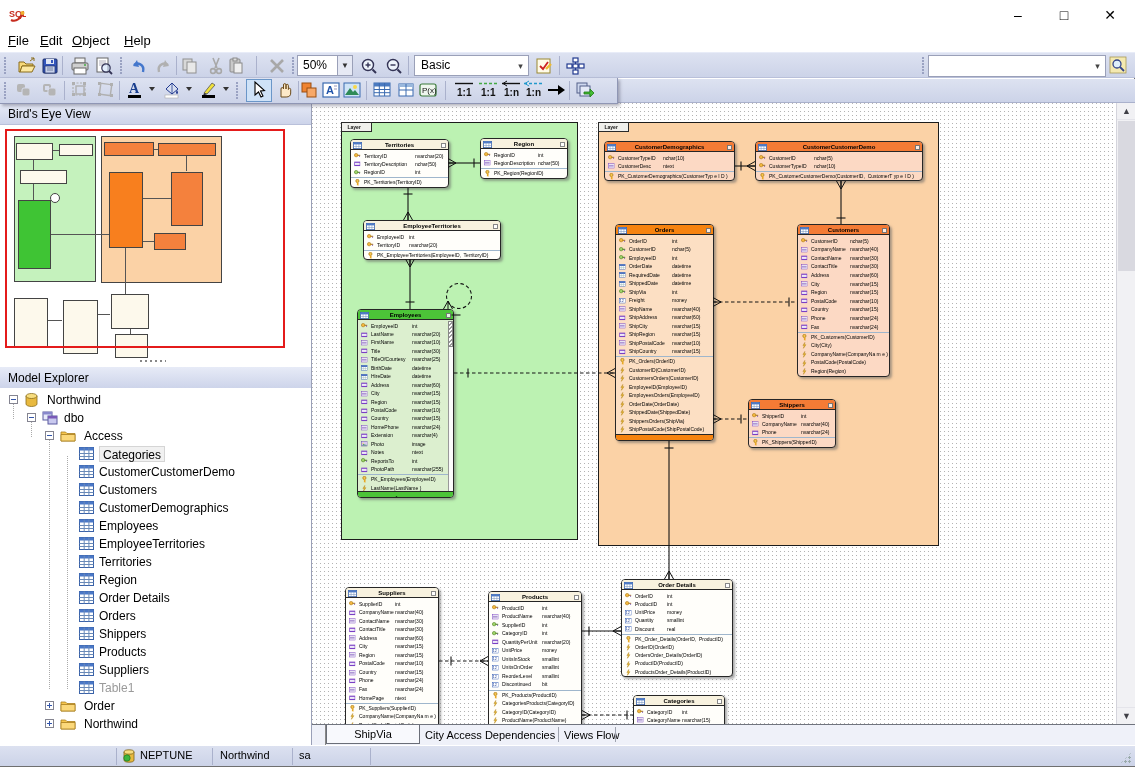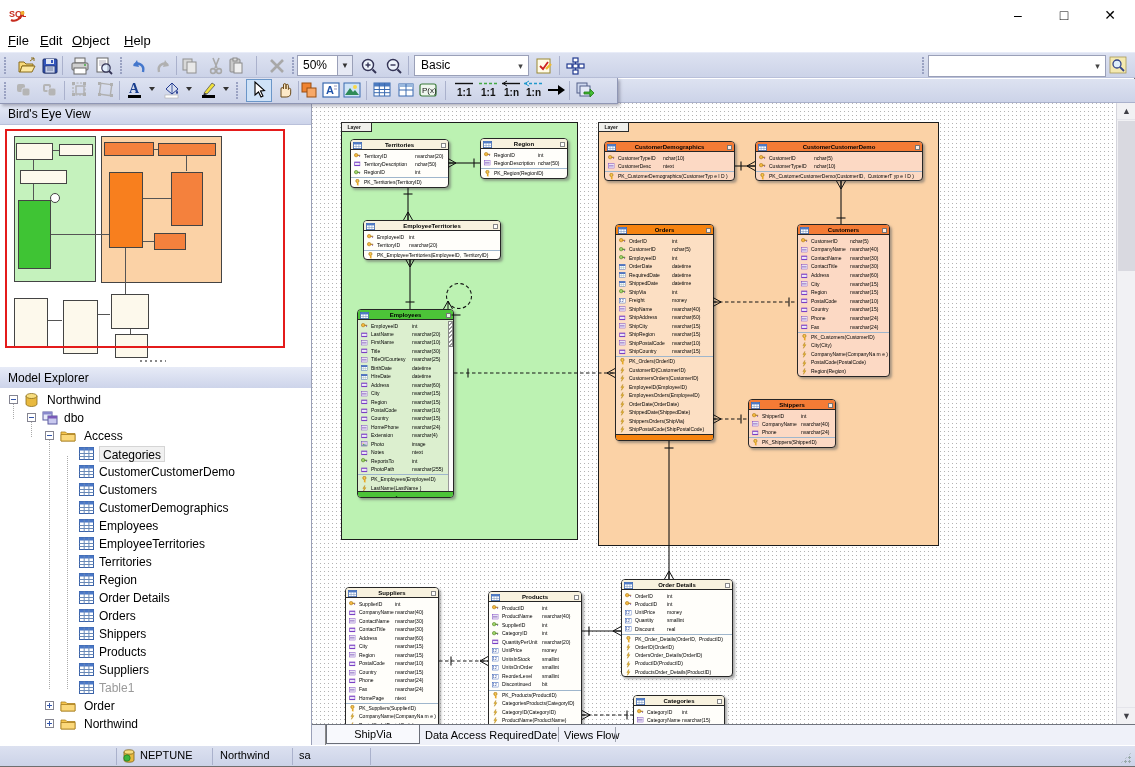--- a/index.html
+++ b/index.html
@@ -556,21 +556,21 @@
       <div class="abs" style="left:60px;top:329px"><svg width="16" height="13" viewBox="0 0 16 13">
           <path d="M1 3 L1 12 L15 12 L15 4.5 L7 4.5 L5.5 3 Z" fill="#f7c64d" stroke="#a87d1d" stroke-width="0.8"></path>
           <path d="M1 5.5 L15 5.5 L15 12 L1 12 Z" fill="#fbd87a" stroke="#a87d1d" stroke-width="0.8"></path>
         </svg></div>
       <div class="trow" style="left:84px;top:327px;">Northwind</div>
     </div>
   </div>
 <div class="tabbar">
     <div class="abs" style="left:5px;top:0;width:9px;height:20px;background:#eff1f9;border-right:1px solid #888"></div>
     <div class="abs" style="left:14px;top:0;width:94px;height:19px;background:#f8f9fd;border:1px solid #6a6e78;border-top:none;font-size:11px;text-align:center;line-height:18px">ShipVia Relationship</div>
-    <div class="abs" style="left:113px;top:1px;font-size:11px;line-height:18px">Data Access RequiredDate</div>
+    <div class="abs" style="left:113px;top:1px;font-size:11px;line-height:18px">City Access Dependencies</div>
     <div class="abs" style="left:246px;top:2px;width:1px;height:15px;background:#a0a4b0"></div>
     <div class="abs" style="left:252px;top:1px;font-size:11px;line-height:18px">Views Flow</div>
     <div class="abs" style="left:303px;top:2px;width:1px;height:15px;background:#a0a4b0"></div>
   </div>
 <div class="statusbar">
     <div class="ssep" style="left:116px"></div>
     <div class="abs" style="left:123px;top:3px"><svg width="12" height="14" viewBox="0 0 12 14">
         <path d="M1 3 v8 a5 2.2 0 0 0 10 0 v-8" fill="#e8b93f" stroke="#7d6318" stroke-width="0.8"></path>
         <ellipse cx="6" cy="3" rx="5" ry="2.2" fill="#f7dd7f" stroke="#7d6318" stroke-width="0.8"></ellipse>
         <circle cx="4" cy="9" r="3.2" fill="#3db53d" stroke="#1d7a1d" stroke-width="0.7"></circle>

